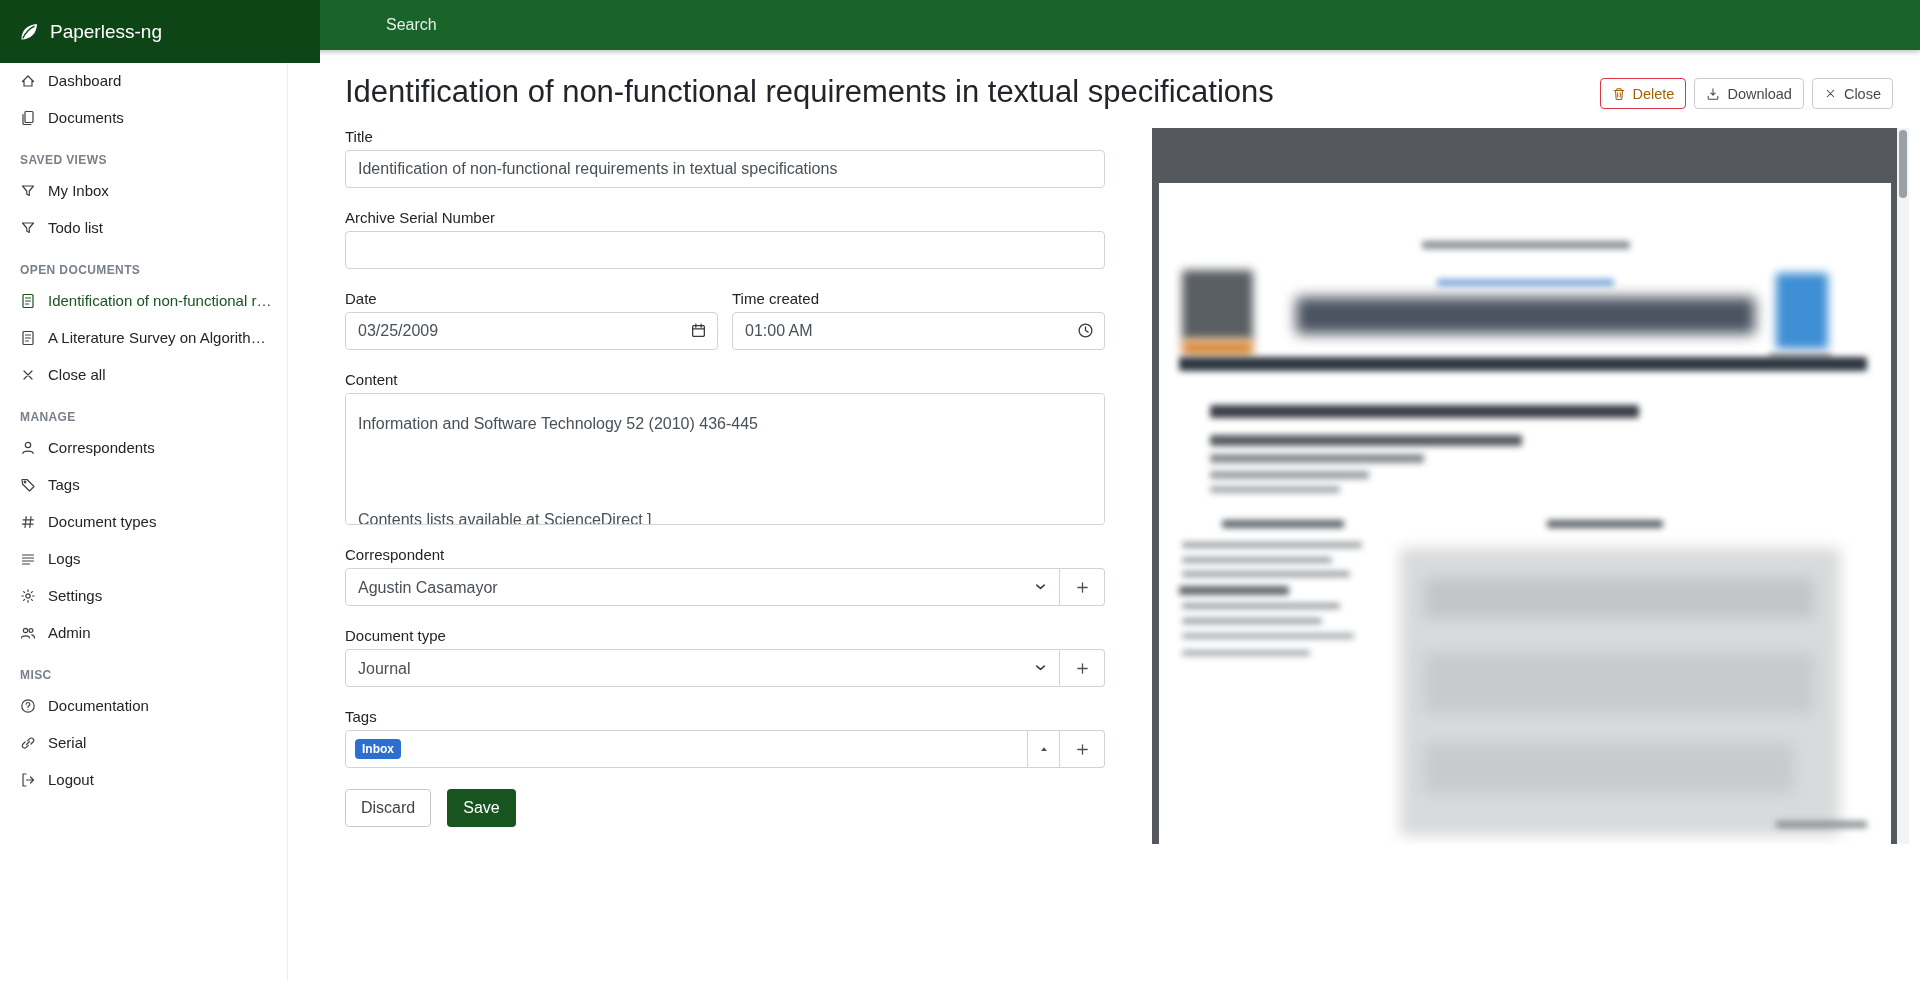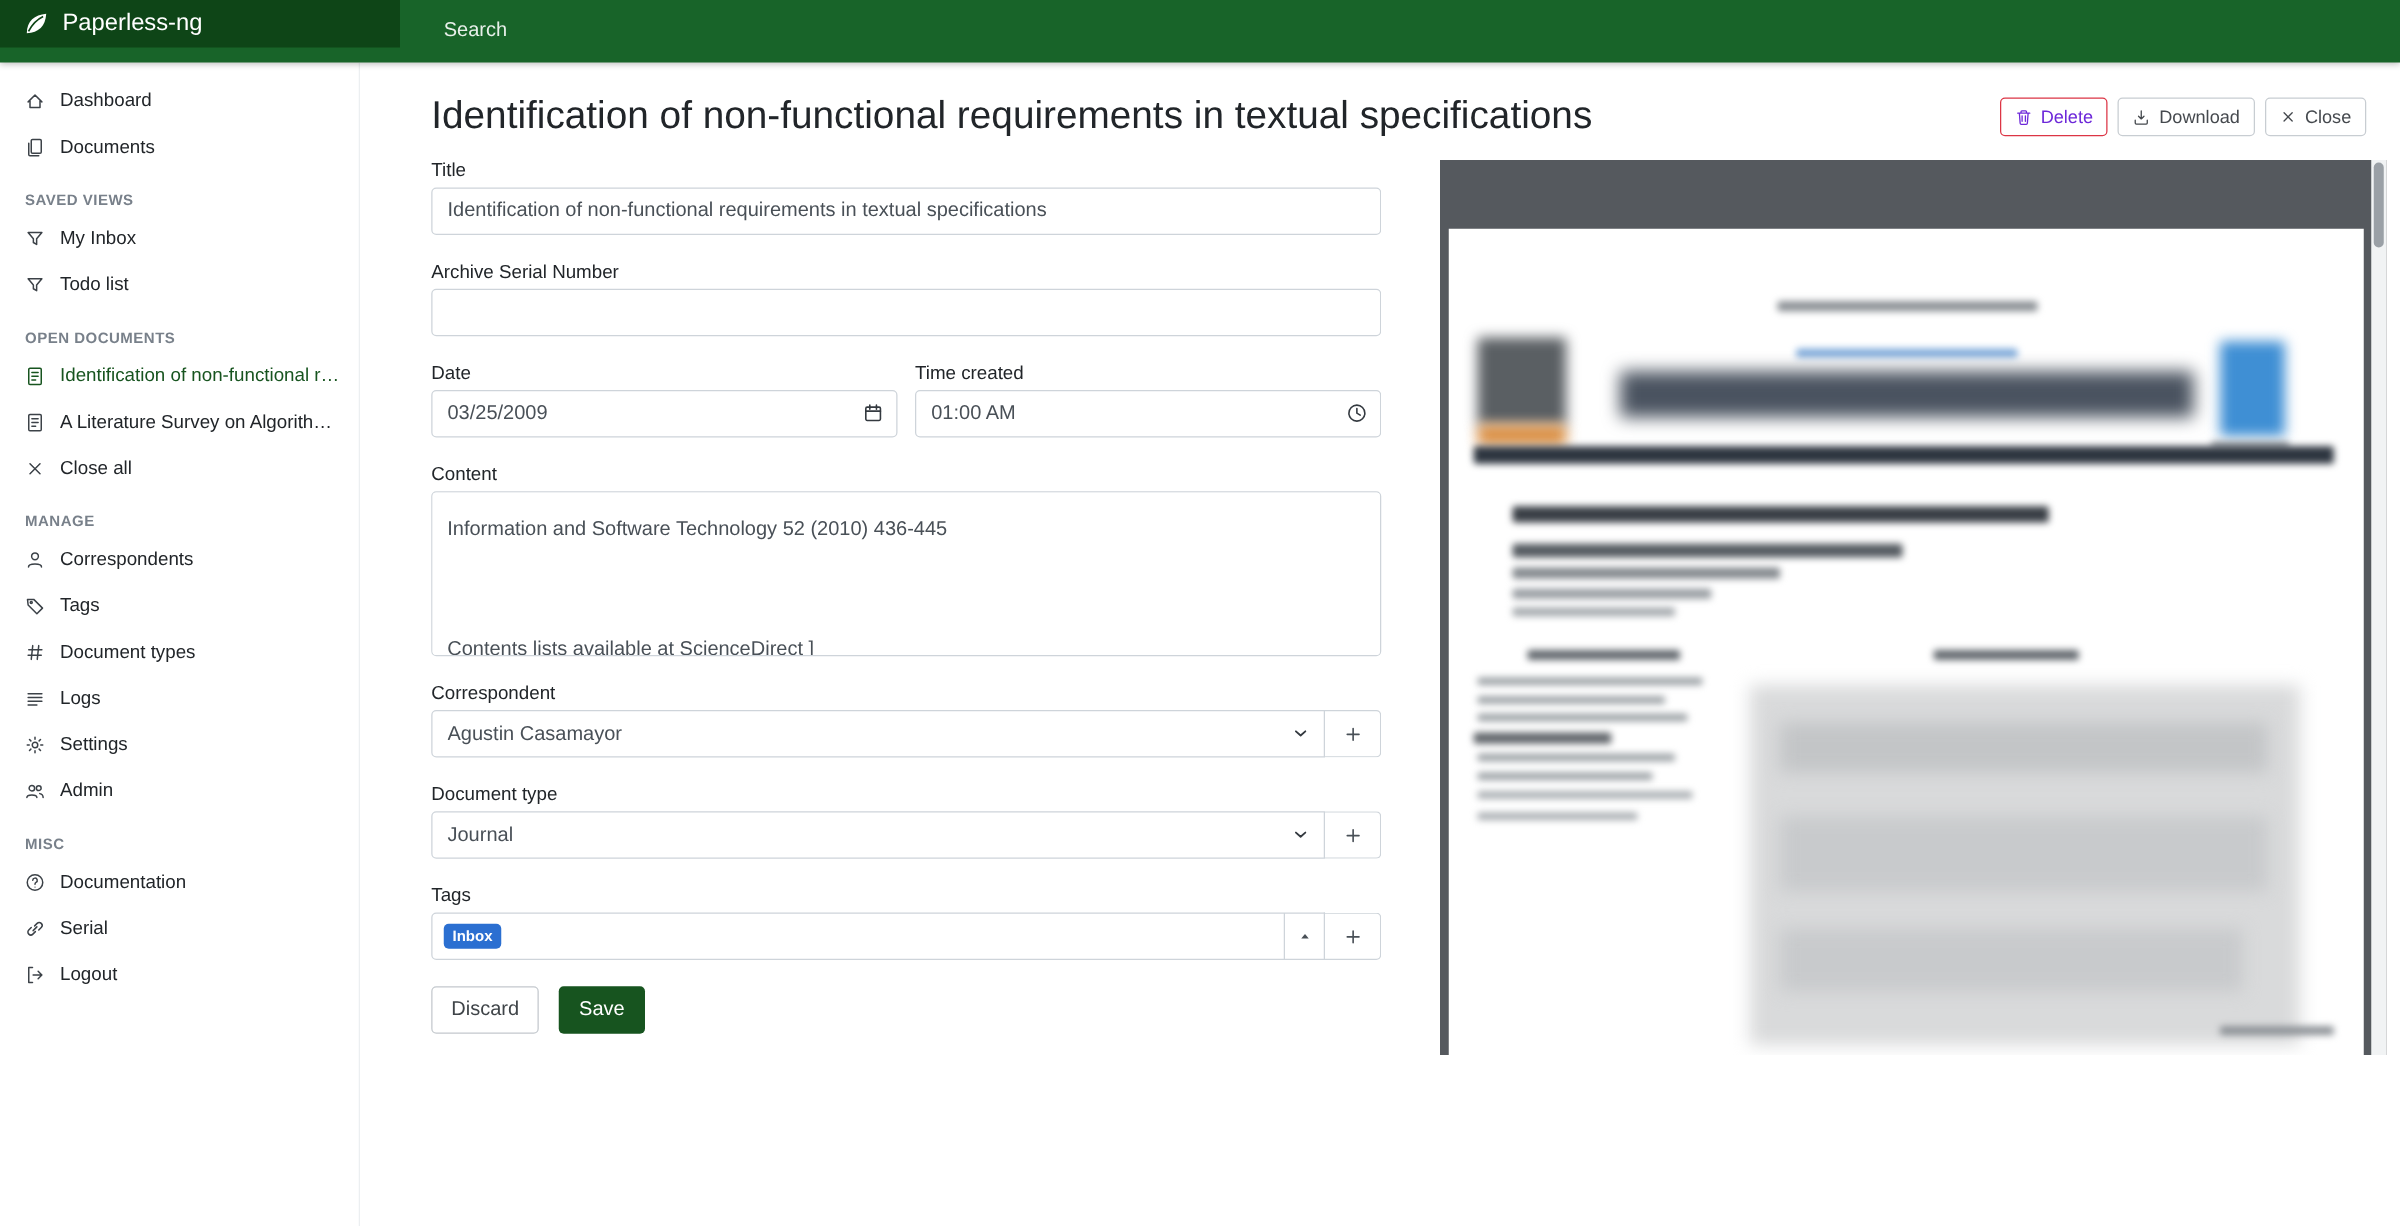--- a/index.html
+++ b/index.html
@@ -1,42 +1,42 @@
 <!DOCTYPE html>
 <html><head>
 <meta charset="utf-8">
 <style>
   * { box-sizing: border-box; margin: 0; padding: 0; }
   html,body { width:1920px; height:981px; }
   body { font-family:"Liberation Sans", sans-serif; background:#fff; overflow:hidden; color:#212529; }
 
   
   .topbar { position:fixed; top:0; left:0; right:0; height:50px; background:#186429; display:flex; z-index:20; box-shadow:0 2px 5px rgba(0,0,0,.25); }
-  .brand { width:320px; height:38px; background:#0e4517; color:#fff; display:flex; align-items:center; gap:10px; padding-left:18px; font-size:19px; cursor:pointer; flex-shrink:0; }
-  .searchwrap { flex:1; display:flex; align-items:center; padding-left:35px;border-radius:10px; }
+  .brand { width:320px; height:63px; background:#0e4517; color:#fff; display:flex; align-items:center; gap:10px; padding-left:18px; font-size:19px; cursor:pointer; flex-shrink:0; }
+  .searchwrap { flex:1; display:flex; align-items:center; padding-left:66px;border-radius:10px; }
   .search-input { background:transparent; border:none; outline:none; color:#fff; font-size:16px; width:760px; }
   .search-input::placeholder { color:rgba(255,255,255,.9); }
 
   
   .sidebar { position:fixed; top:50px; left:0; bottom:0; width:288px; background:#fff; border-right:1px solid #eceff1; padding-top:12px; overflow:hidden; z-index:10; }
   .nav-list { list-style:none; }
   .nav-item { display:flex; align-items:center; gap:12px; padding:9px 14px 9px 20px; font-size:15px; line-height:19px; color:#212529; cursor:pointer; }
   .nav-item svg { flex-shrink:0; color:#3c4248; }
   .nav-item .label { white-space:nowrap; overflow:hidden; text-overflow:ellipsis; }
   .nav-item.active { color:#17541f; }
   .nav-item.active svg { color:#17541f; }
   .side-heading { font-size:12px; font-weight:700; color:#78808a; letter-spacing:.4px; padding:17px 20px 5px 20px; }
 
   
   .main { margin-left:320px; padding-top:50px; width:1600px; }
   .page-header { display:flex; justify-content:space-between; align-items:flex-start; padding:22px 27px 0 25px; }
   .page-title { font-size:31px; font-weight:400; color:#212529; line-height:40px; }
   .header-actions { display:flex; gap:8px; margin-top:6px; flex-shrink:0; }
   .hdr-btn { display:inline-flex; align-items:center; gap:7px; height:31px; padding:0 11px; border-radius:4px; background:#fff; font-size:14.5px; cursor:pointer; font-family:inherit; }
-  .btn-danger-o { border:1px solid #dc3545; color:#6d28d9; }
+  .btn-danger-o { border:1px solid #dc3545; color:#a16207; }
   .btn-sec-o { border:1px solid #c8cdd2; color:#45494e; }
 
   .content-row { display:flex; gap:47px; margin-top:16px; padding:0 27px 0 25px; }
 
   
   .doc-form { width:760px; flex-shrink:0; }
   .form-group { margin-bottom:21px; }
   .form-label { display:block; font-size:15px; margin-bottom:5px; color:#212529; }
   .text-input { width:100%; height:38px; border:1px solid #ced4da; border-radius:4px; padding:0 12px; font-size:16px; color:#495057; background:#fff; font-family:inherit; outline:none; }
   .form-row { display:flex; gap:14px; }

